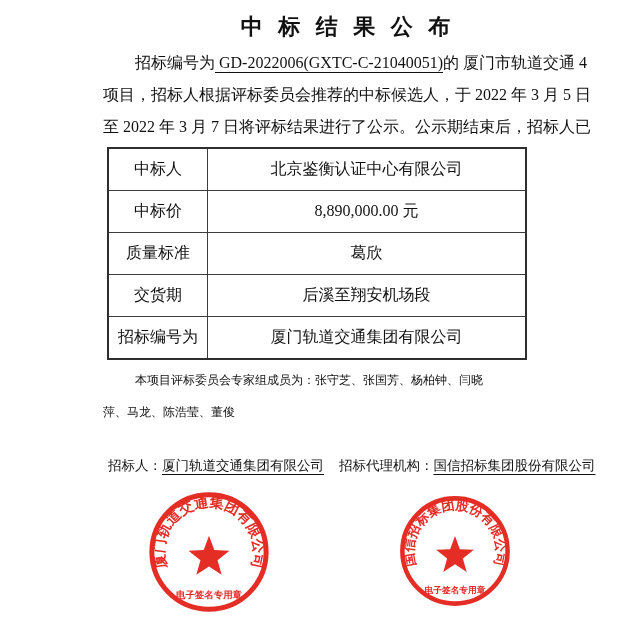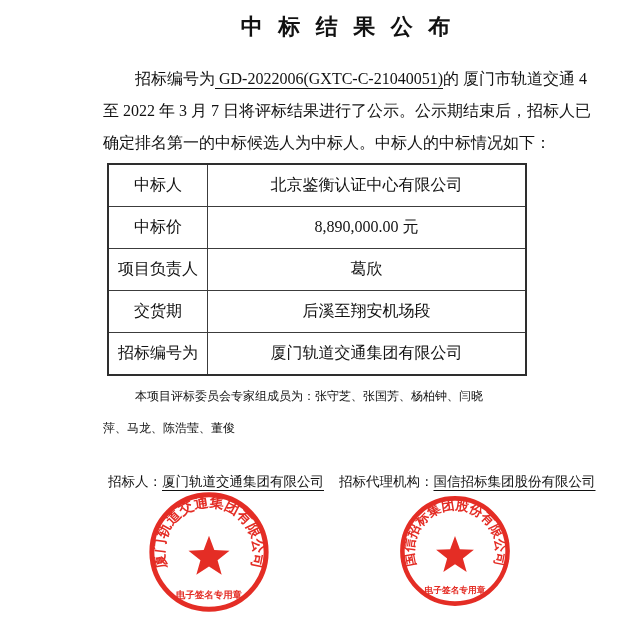--- a/index.html
+++ b/index.html
@@ -6,21 +6,21 @@
   .page {
     position:relative; width:640px; height:623px; background:#fff;
     font-family:"Liberation Serif","DejaVu Serif",serif; color:#111;
     overflow:hidden;
     padding-left:28px;
   }
   .doc-title {
     text-align:center; padding-top:12px; font-size:22px; font-weight:bold;
     letter-spacing:5px; line-height:30px;
   }
-  .para { margin:21px 75px 0 75px; font-size:16px; line-height:32px; }
+  .para { margin:5px 75px 0 75px; font-size:16px; line-height:32px; }
   .para .line { white-space:nowrap; }
   .indent { text-indent:32px; }
   .code-underline { text-decoration:underline; text-underline-offset:4px; }
 
   .bid-table {
     border-collapse:collapse; table-layout:fixed;
     margin:4px 0 0 79px; width:420px;
     border:2px solid #2e2e2e;
   }
   .bid-table td {
@@ -47,36 +47,36 @@
 </style>
 </head>
 <body>
 
 <div class="page">
 
   <div class="doc-title">中 标 结 果 公 布</div>
 
   <div class="para">
     <div class="line indent"><span>招标编号为</span><span class="code-underline"> GD-2022006(GXTC-C-21040051)</span><span>的 厦门市轨道交通 4</span></div>
+    <div class="line">项目，招标人根据评标委员会推荐的中标候选人，于 2022 年 3 月 5 日</div>
     <div class="line">至 2022 年 3 月 7 日将评标结果进行了公示。公示期结束后，招标人已</div>
-    <div class="line">确定排名第一的中标候选人为中标人。中标人的中标情况如下：</div>
   </div>
 
   <table class="bid-table">
     <tbody>
       <tr>
         <td class="label-cell">中标人</td>
         <td>北京鉴衡认证中心有限公司</td>
       </tr>
       <tr>
         <td class="label-cell">中标价</td>
         <td>8,890,000.00 元</td>
       </tr>
       <tr>
-        <td class="label-cell">项目负责人</td>
+        <td class="label-cell">质量标准</td>
         <td>葛欣</td>
       </tr>
       <tr>
         <td class="label-cell">交货期</td>
         <td>后溪至翔安机场段</td>
       </tr>
       <tr>
         <td class="label-cell">招标编号为</td>
         <td>厦门轨道交通集团有限公司</td>
       </tr>

